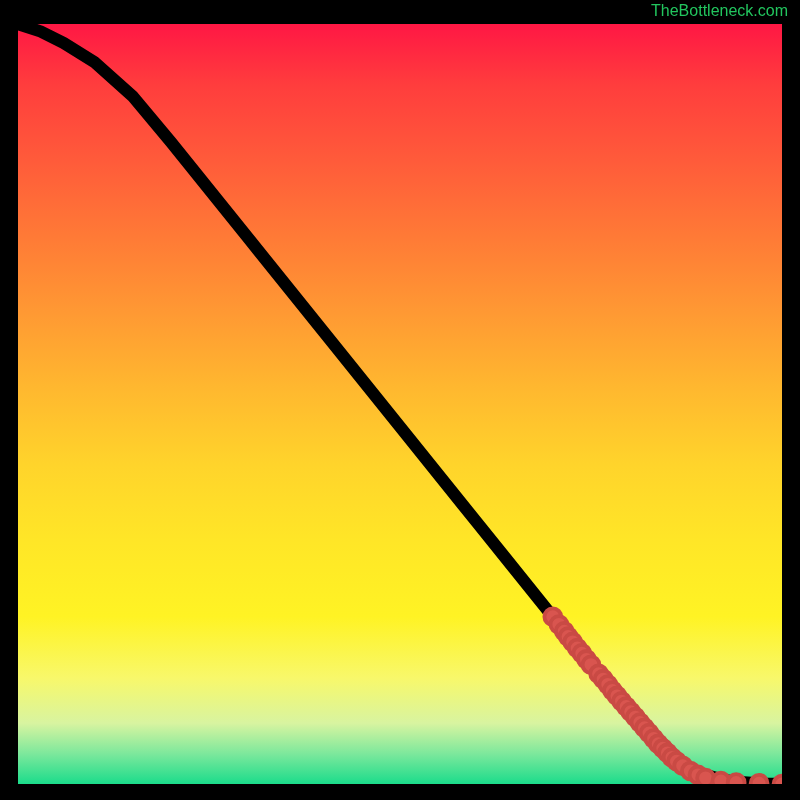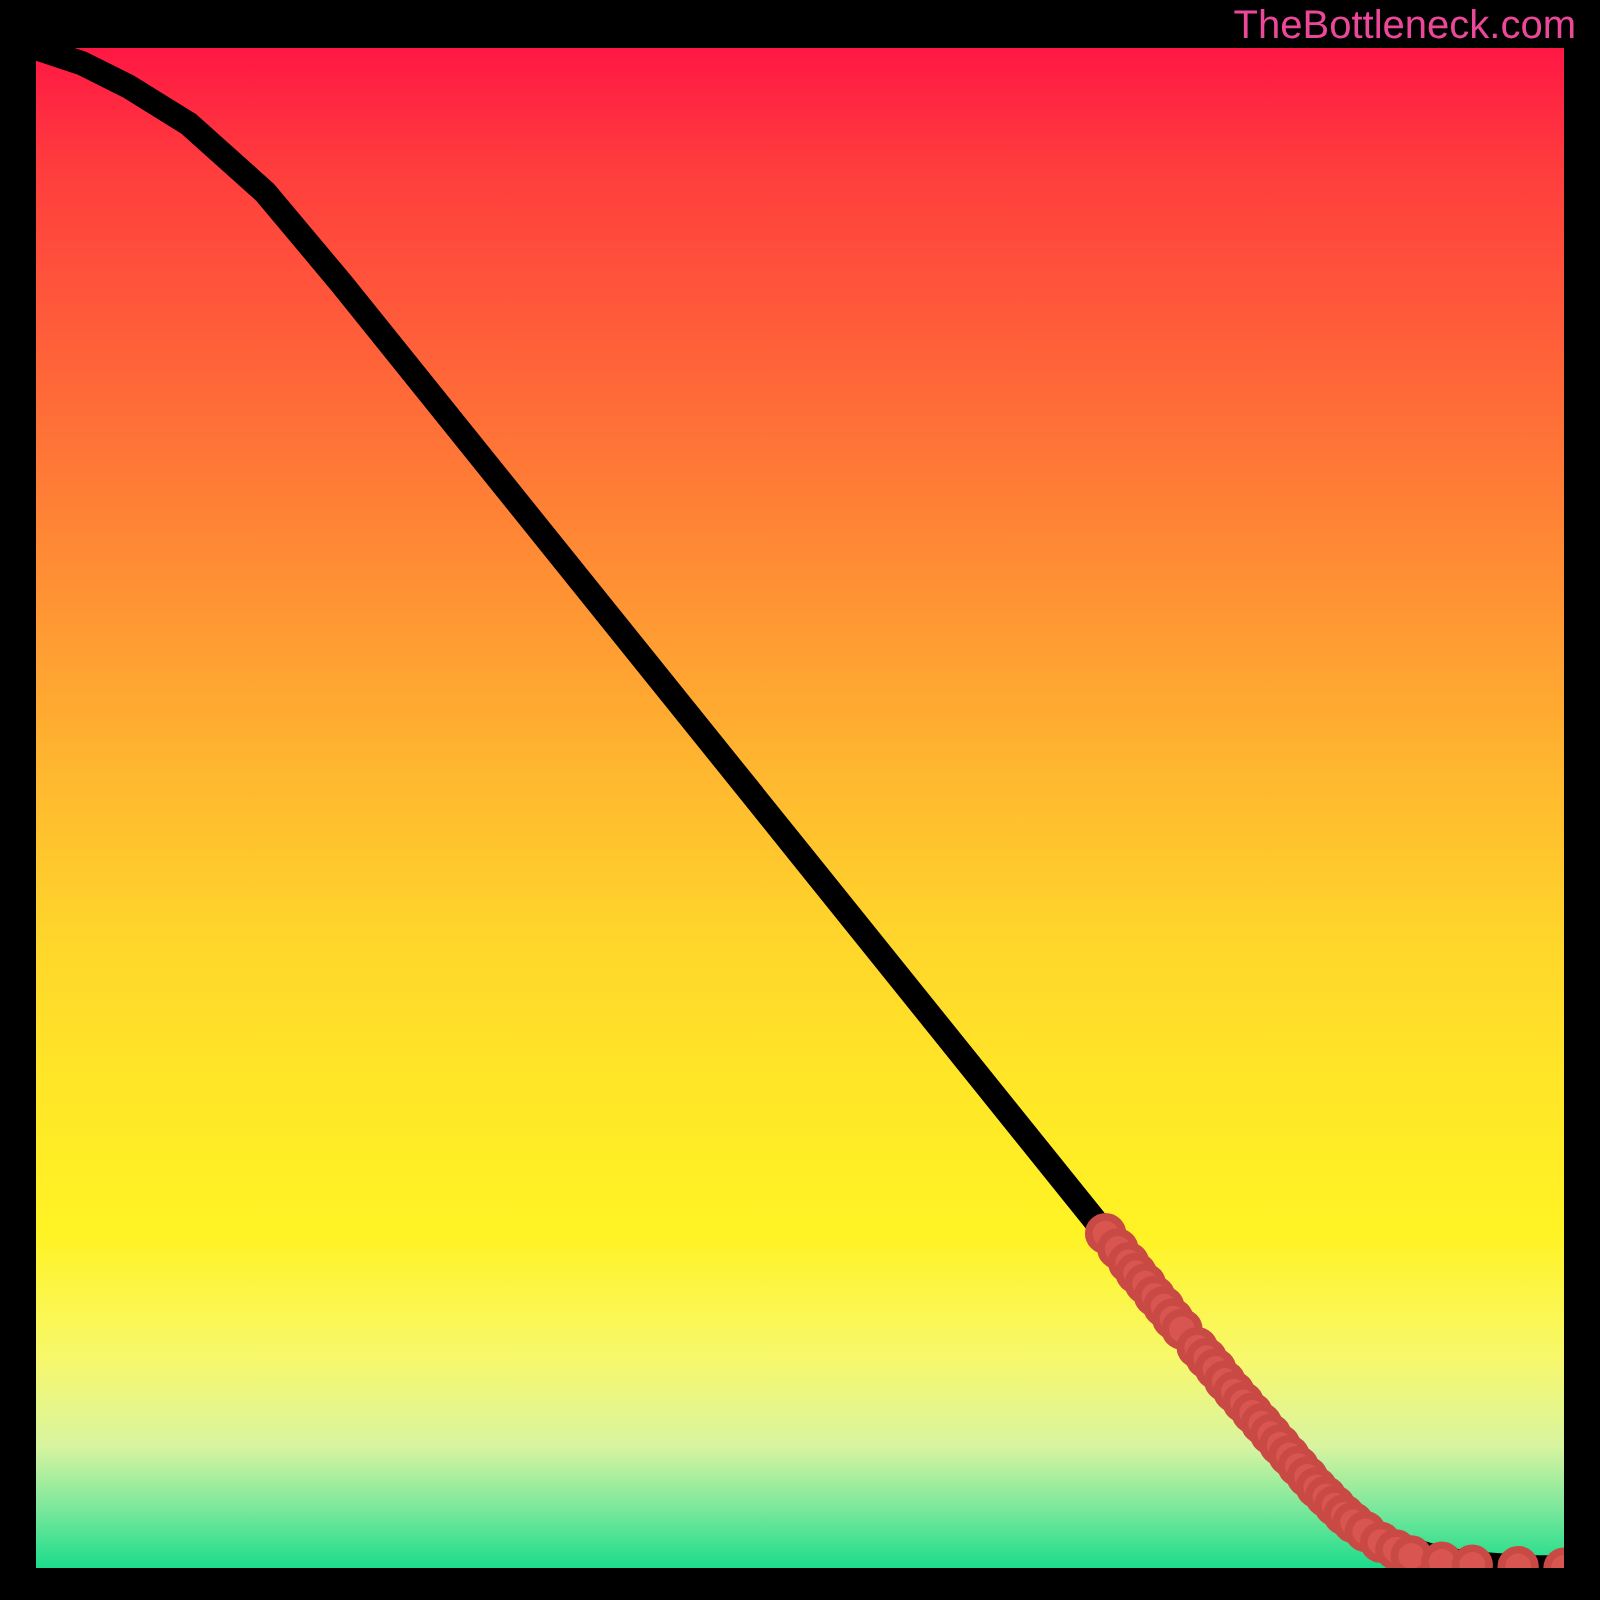--- a/index.html
+++ b/index.html
@@ -8,22 +8,22 @@
     height: 800px;
     background: #000;
     position: relative;
     font-family: Arial, Helvetica, sans-serif;
     overflow: hidden;
   }
   .watermark {
     position: absolute;
     top: 2px;
     right: 12px;
-    color: #ec4899;
-    font-size: 20px;
+    color: #22c55e;
+    font-size: 16px;
     font-weight: 500;
     z-index: 10;
   }
   .plot-area {
     position: absolute;
     left: 18px;
     top: 24px;
     width: 764px;
     height: 760px;
     background: linear-gradient(to bottom,

